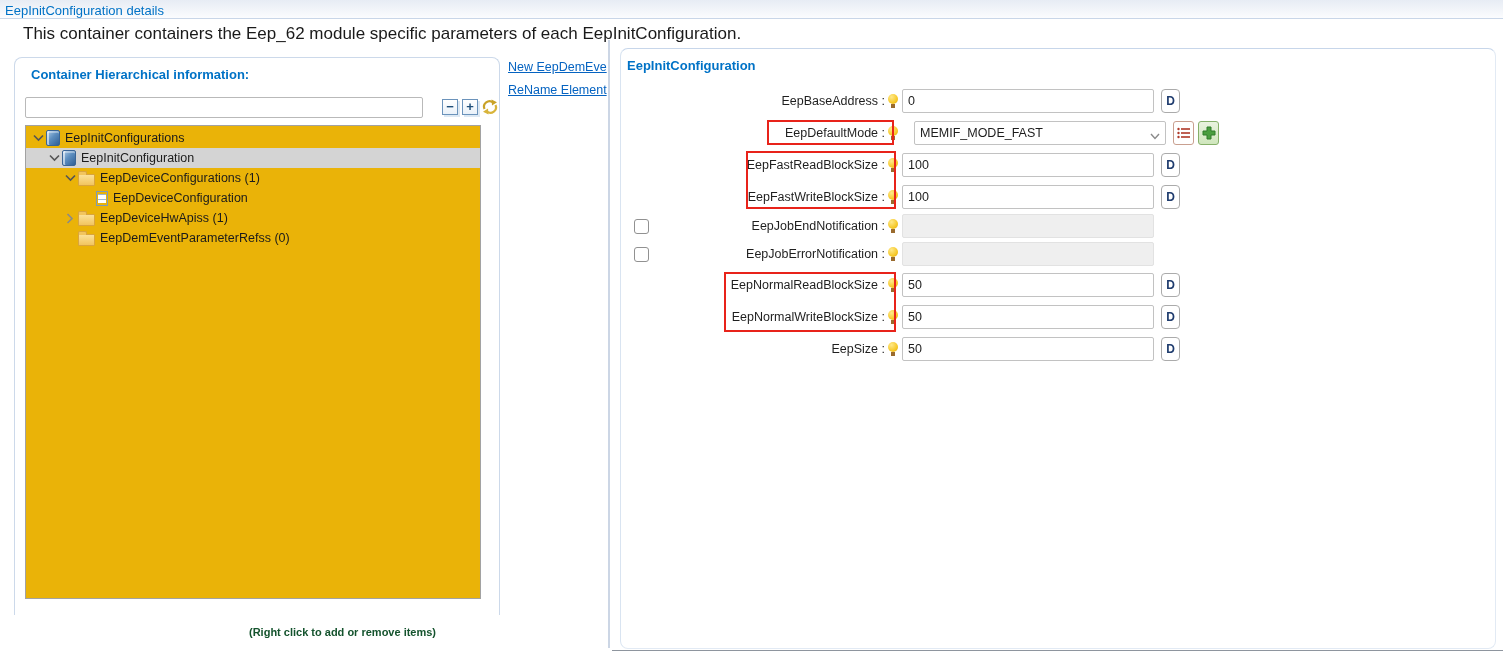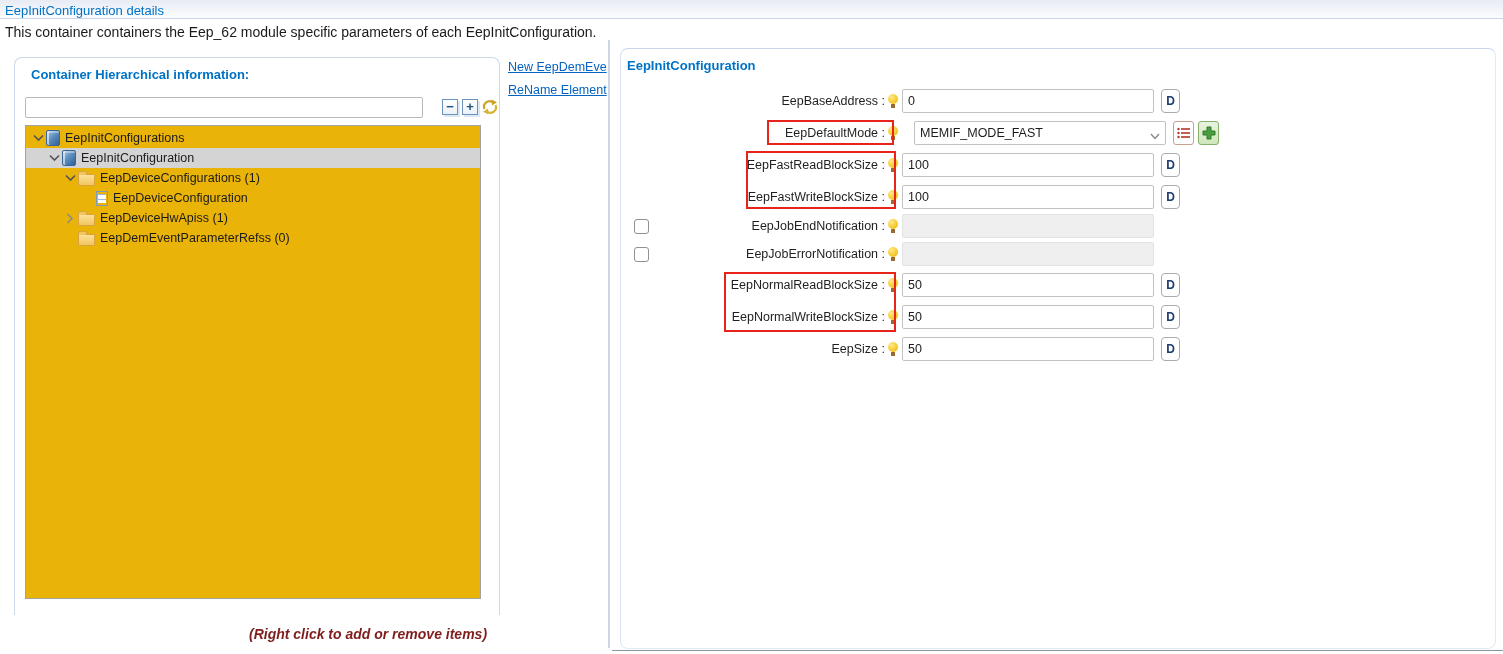--- a/index.html
+++ b/index.html
@@ -4,21 +4,21 @@
 <style>
   * { margin:0; padding:0; box-sizing:border-box; }
   html,body { width:1503px; height:654px; background:#fff; overflow:hidden;
     font-family:"Liberation Sans","DejaVu Sans",sans-serif; }
 
   
   .hdr { position:absolute; left:0; top:0; right:0; height:19px;
     background:linear-gradient(#e7ecf4,#fbfcfe);
     border-bottom:1px solid #c9d6e8; }
   .hdr-title { position:absolute; left:5px; top:3px; font-size:13px; font-weight:normal; color:#0072c6; }
-  .descr { position:absolute; left:5px; top:24px; font-size:14px; color:#1a1a1a; }
+  .descr { position:absolute; left:23px; top:24px; font-size:17px; color:#1a1a1a; }
 
   
   .lp { position:absolute; left:14px; top:57px; width:486px; height:558px;
     border:1px solid #ccd9ea; border-bottom:none; border-radius:8px 8px 0 0; background:#fff; }
   .lp-title { position:absolute; left:16px; top:9px; font-size:13px; font-weight:bold; color:#0072c6; }
   .search { position:absolute; left:10px; top:39px; width:398px; height:21px;
     border:1px solid #b9b9b9; border-radius:2px; font-size:12px; padding:0 4px; color:#222; background:#fff; }
   .sq-btn { position:absolute; top:41px; width:16px; height:16px; border:1px solid #6b93bb;
     background:linear-gradient(#ffffff,#e9f1f9); color:#1f4e79; font-size:13px; line-height:14px;
     text-align:center; font-weight:bold; box-shadow:2px 2px 0 #dce8f3; cursor:pointer; }
@@ -38,22 +38,22 @@
     box-shadow:inset 2px 0 0 rgba(255,255,255,.55), inset 0 2px 0 rgba(255,255,255,.35); }
   .icon-folder { width:17px; height:12px; flex:none; position:relative; margin-top:3px;
     background:linear-gradient(#fbe198,#f2c55e); border:1px solid #d9a43e; border-radius:1px; }
   .icon-folder::before { content:''; position:absolute; top:-4px; left:-1px; width:7px; height:3px;
     background:#f2c55e; border:1px solid #d9a43e; border-bottom:none; border-radius:2px 2px 0 0; }
   .icon-doc { width:12px; height:15px; flex:none; background:#fff; border:1px solid #7f9ab5;
     margin-left:2px; padding:2px 1px;
     background-image:repeating-linear-gradient(#fff 0 2px,#9fb6cf 2px 3px,#fff 3px 5px);
     background-clip:content-box; }
 
-  .lp-note { position:absolute; left:234px; top:568px; font-size:14px; font-weight:bold;
-    font-style:italic; color:#7f1d1d; white-space:nowrap; }
+  .lp-note { position:absolute; left:234px; top:568px; font-size:11px; font-weight:bold;
+    color:#14532d; white-space:nowrap; }
 
   
   .midlinks { position:absolute; left:508px; top:60px; width:101px; overflow:hidden; }
   .midlinks a { display:block; font-size:12.5px; color:#0563c1; text-decoration:underline;
     margin-bottom:9px; white-space:nowrap; cursor:pointer; }
   .vdivider { position:absolute; left:608px; top:40px; width:2px; height:608px; background:#ccd6e5; }
   .bottomline { position:absolute; left:612px; top:650px; right:0; height:1px; background:#8e959e; }
 
   
   .rp { position:absolute; left:620px; top:48px; width:876px; height:601px;

